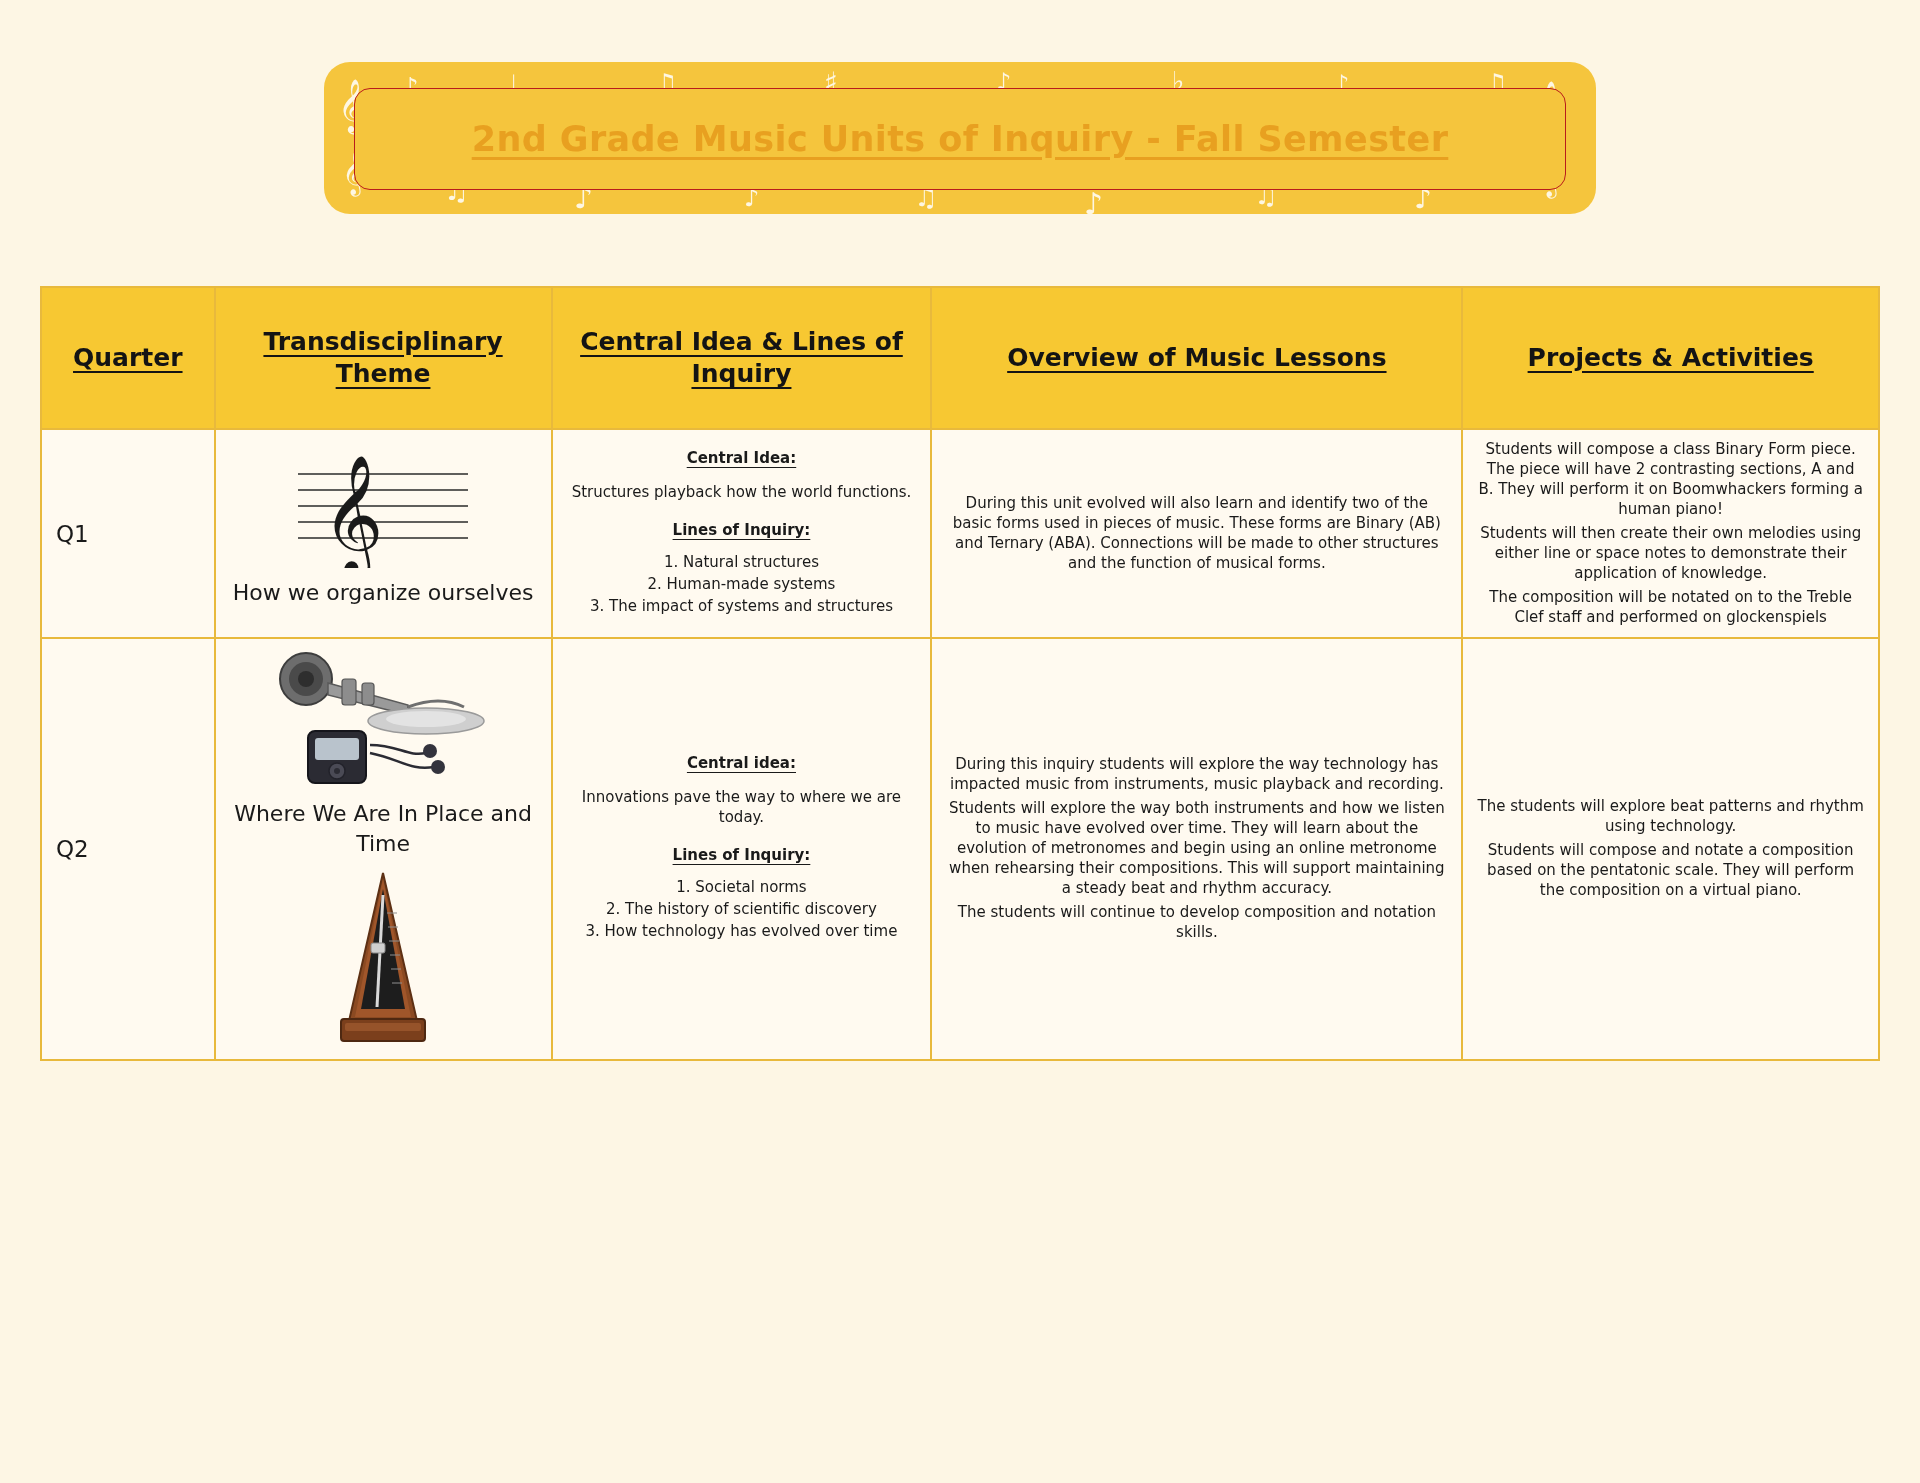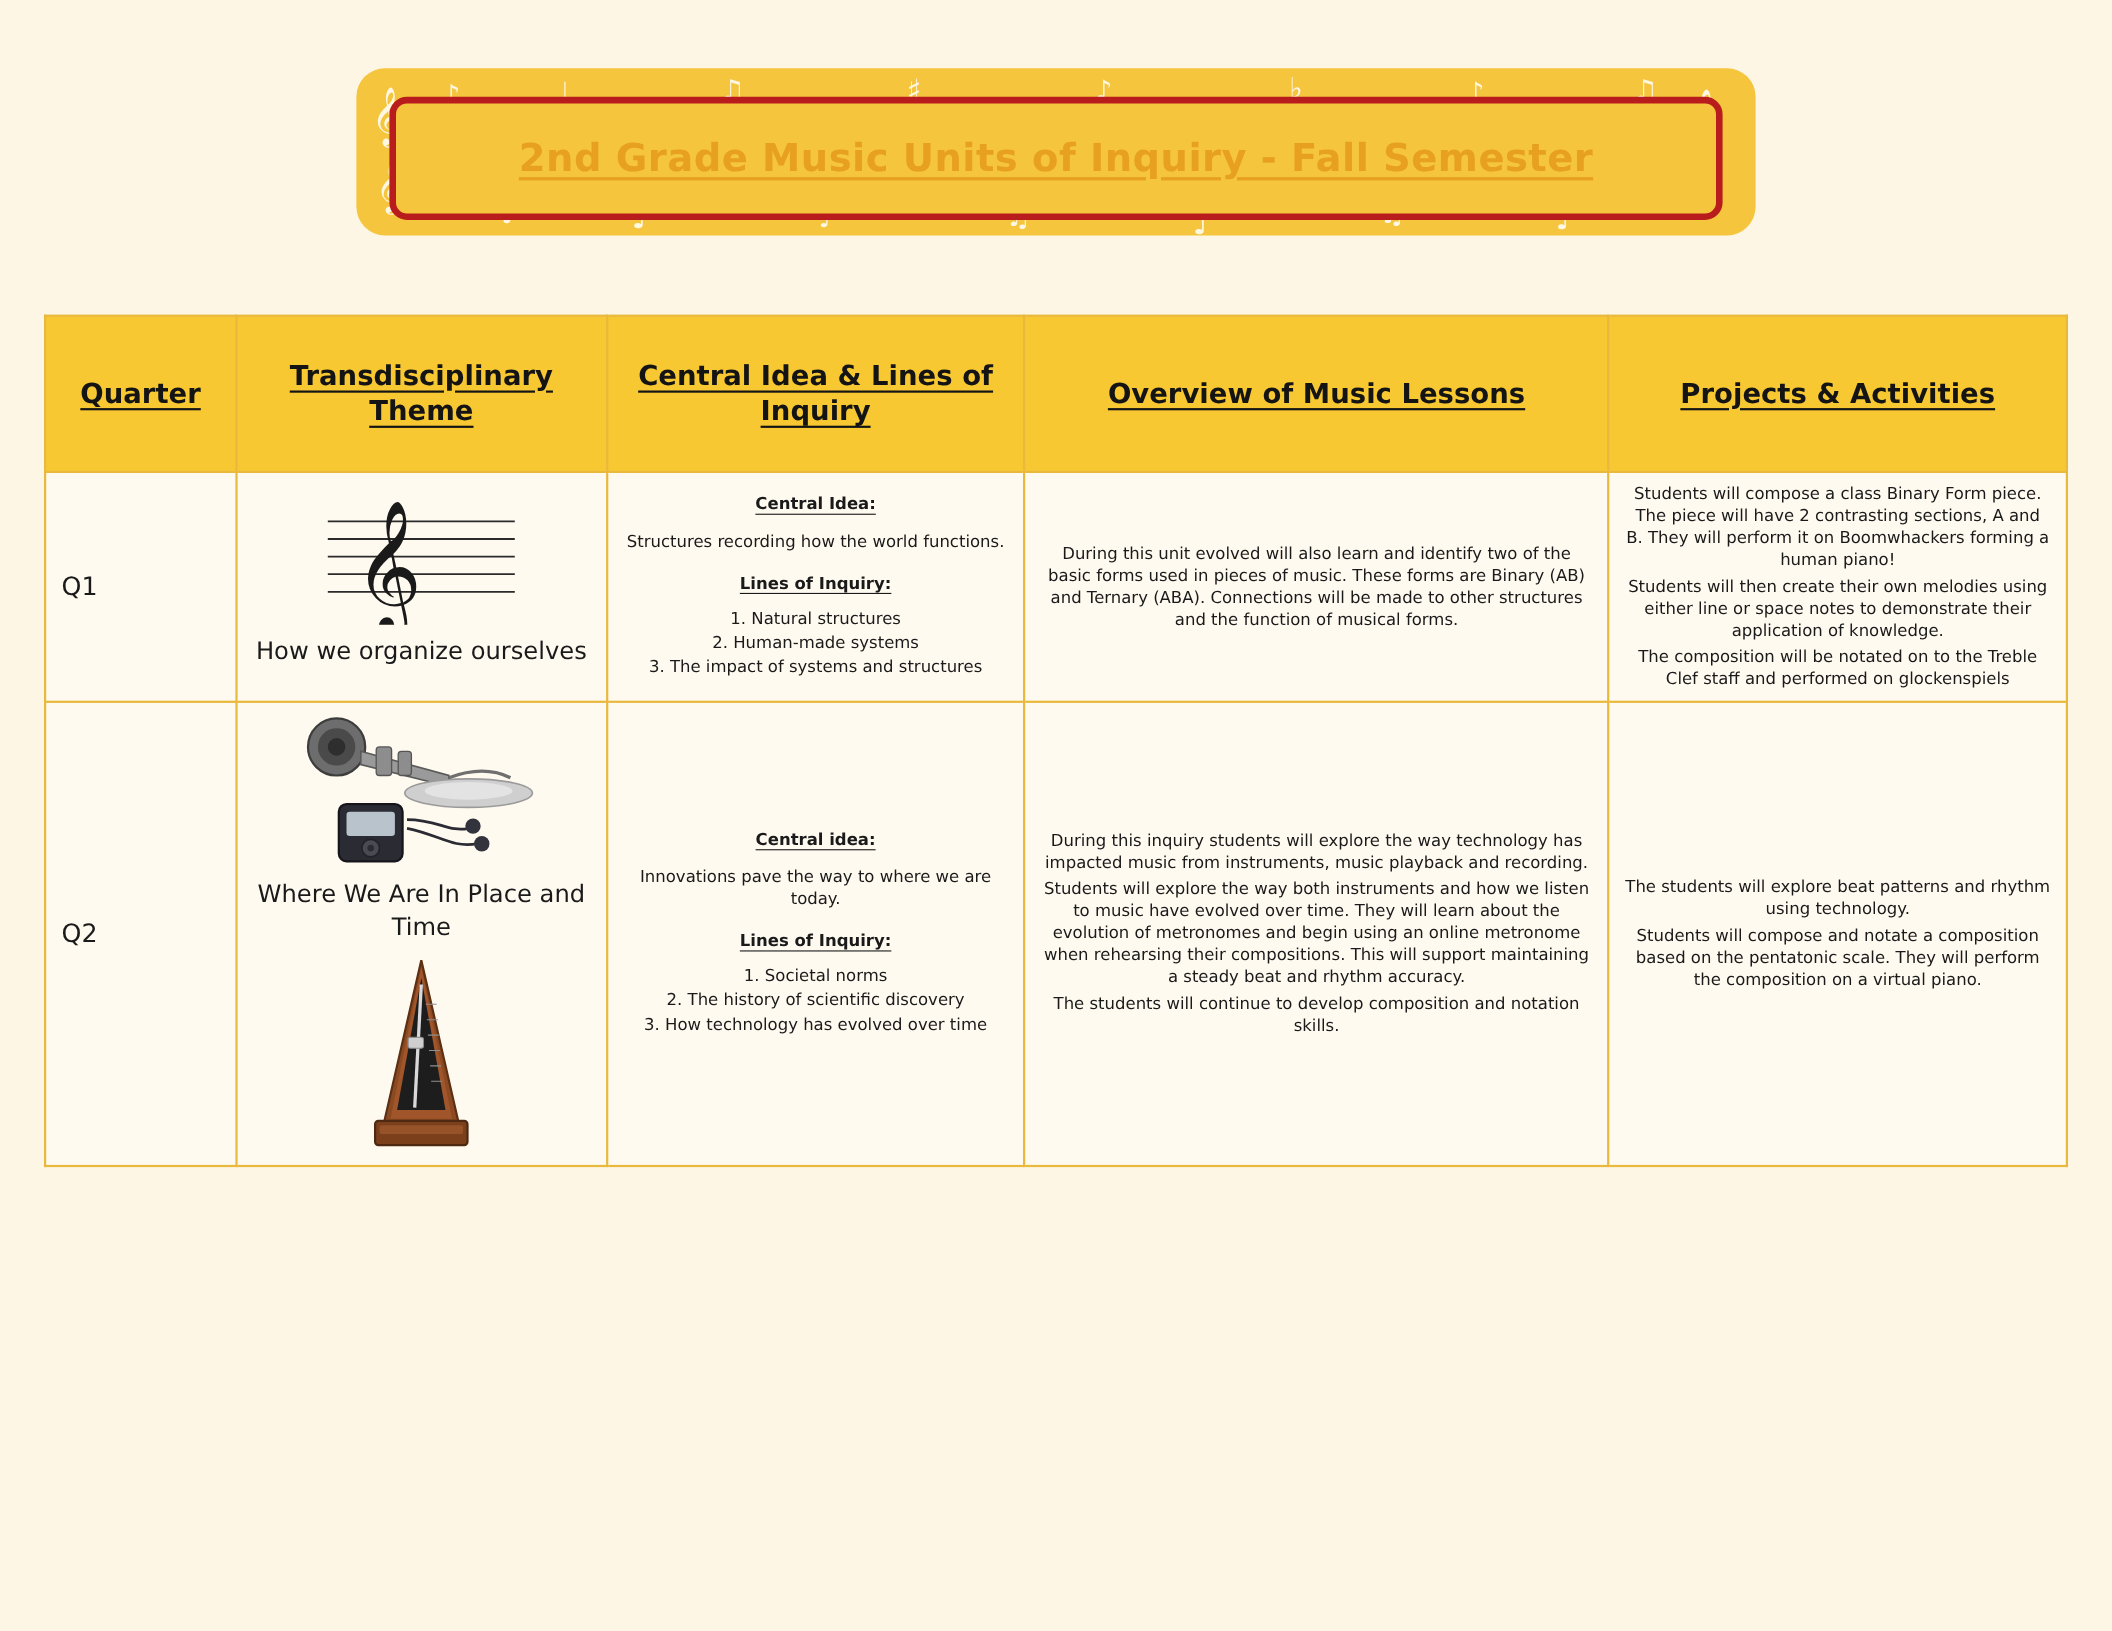--- a/index.html
+++ b/index.html
@@ -35,21 +35,21 @@
     opacity: 0.85;
   }
   .notes-layer span {
     position: absolute;
     font-family: "DejaVu Sans", sans-serif;
     user-select: none;
   }
   .banner-inner {
     position: relative;
     height: 100%;
-    border: 6px solid #b91c1c;
+    border: 1px solid #b91c1c;
     border-radius: 16px;
     background: #f5c53d;
     display: flex;
     align-items: center;
     justify-content: center;
   }
   .banner-title {
     font-family: "DejaVu Sans", sans-serif;
     font-size: 35px;
     font-weight: bold;
@@ -204,21 +204,21 @@
                 <line x1="10" y1="88" x2="180" y2="88"></line>
               </g>
               <text x="34" y="100" font-family="DejaVu Sans, sans-serif" font-size="104" fill="#1a1a1a">𝄞</text>
             </svg>
           </div>
           <div class="theme-label">How we organize ourselves</div>
         </td>
         <td class="idea">
           <div class="idea-block">
             <div class="idea-head">Central Idea:</div>
-            <p class="idea-text">Structures recording how the world functions.</p>
+            <p class="idea-text">Structures playback how the world functions.</p>
           </div>
           <div class="idea-block">
             <div class="idea-head">Lines of Inquiry:</div>
             <ul class="loi-list">
               <li>1. Natural structures</li>
               <li>2. Human-made systems</li>
               <li>3. The impact of systems and structures</li>
             </ul>
           </div>
         </td>

